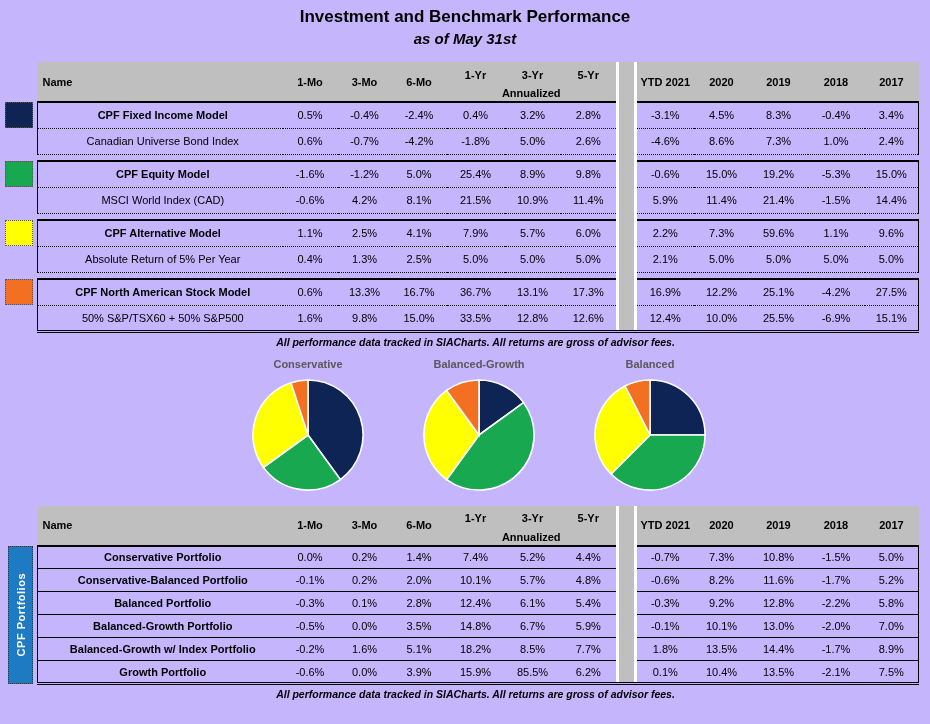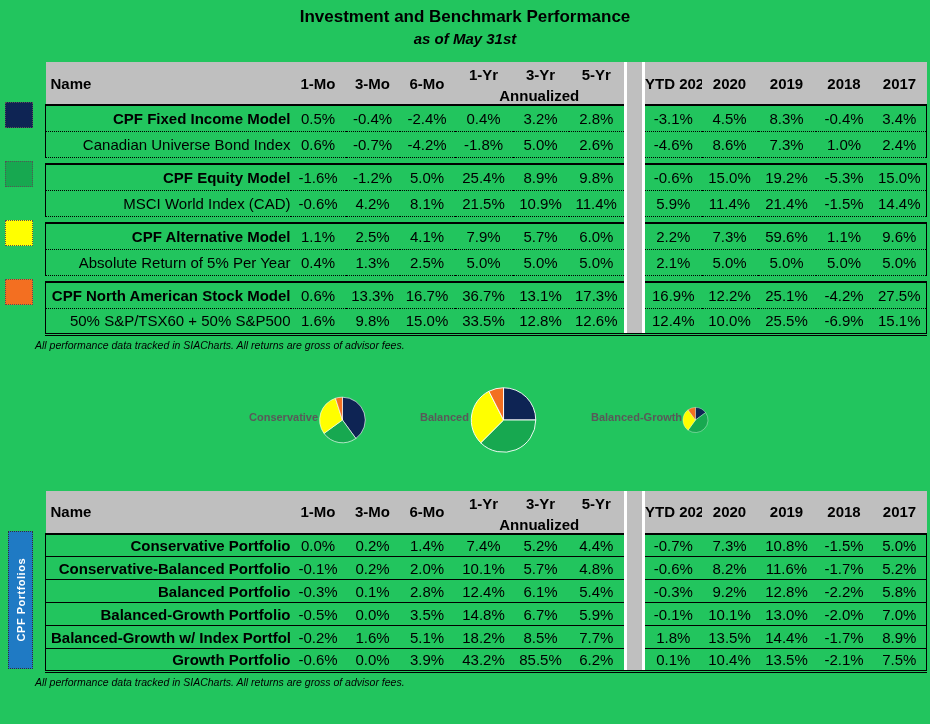--- a/index.html
+++ b/index.html
@@ -1,64 +1,64 @@
 <!DOCTYPE html>
 <html><head>
 <meta charset="utf-8">
 <style>
   * { box-sizing: border-box; margin: 0; padding: 0; }
   body { background: #fff; }
   .page {
-    position: relative; width: 930px; height: 724px; background: #22c55e;
+    position: relative; width: 930px; height: 724px; background: #c4b5fd;
     font-family: "Liberation Sans", sans-serif; color: #000; overflow: hidden;
   }
   h1.title { text-align: center; font-size: 17px; font-weight: bold; margin-top: 7px; }
   .subtitle { text-align: center; font-size: 15px; font-weight: bold; font-style: italic; margin: 3px 0 15px; }
 
   .table-wrap { position: relative; margin-left: 5px; }
-  table.perf { border-collapse: collapse; table-layout: fixed; width: 881px; margin-left: 40px;
-               font-size: 15px; border-bottom: 3px double #000; }
+  table.perf { border-collapse: collapse; table-layout: fixed; width: 881px; margin-left: 32px;
+               font-size: 11px; border-bottom: 3px double #000; }
   table.perf th, table.perf td { overflow: hidden; white-space: nowrap; }
 
   thead th { background: #bfbfbf; font-weight: bold; text-align: center; vertical-align: middle; }
   thead tr.h1 { height: 25px; }
   thead tr.h2 { height: 15px; }
   thead th.name { text-align: left; padding-left: 5px; }
   thead th:not(.sep) { border-bottom: 2px solid #000; }
   thead th.yr { border-bottom: none; vertical-align: middle; }
   thead th.annualized { border-bottom: 2px solid #000; font-weight: bold; vertical-align: top; }
 
   td.sep, th.sep { background: #bfbfbf; border-left: 3px solid #fff; border-right: 3px solid #fff; }
 
   tbody td { text-align: center; height: 26px; }
-  tbody td.name-cell { text-align: right; padding-left: 5px; }
+  tbody td.name-cell { text-align: center; padding-left: 5px; }
   tr.model-row td.name-cell { font-weight: bold; }
   tr.model-row td:not(.sep), tr.bench-row td:not(.sep) { border-bottom: 1px dotted #000; }
   tr.group-top td:not(.sep) { border-top: 2px solid #000; }
   tbody tr:not(.spacer) td:first-child { border-left: 1px solid #000; }
   tbody tr:not(.spacer) td:last-child { border-right: 1px solid #000; }
   tr.spacer td { height: 7px; border: none; }
   tr.spacer td.sep { border-left: 3px solid #fff; border-right: 3px solid #fff; }
 
   #portfolio-table tbody td { height: 23px; }
   #portfolio-table tr.port-row td.name-cell { font-weight: bold; }
   #portfolio-table tr.port-row td:not(.sep) { border-bottom: 1px solid #000; }
   #portfolio-table tr.port-row:last-child td:not(.sep) { border-bottom: none; }
 
   .swatch { position: absolute; left: 0; width: 28px; border: 1px dotted #555; }
   .side-tab { position: absolute; left: 3px; width: 25px; background: #1f7ac4;
               border: 1px dotted #333; display: flex; align-items: center; justify-content: center; }
   .side-tab span { writing-mode: vertical-rl; transform: rotate(180deg); color: #fff;
                    font-weight: bold; font-size: 11px; letter-spacing: 0.5px; white-space: nowrap; }
 
-  .footnote { width: 881px; margin: 3px 0 2px 35px; text-align: left;
-              font-size: 10.5px; font-style: italic; font-weight: 400; }
+  .footnote { width: 881px; margin: 3px 0 2px 35px; text-align: center;
+              font-size: 10.5px; font-style: italic; font-weight: 700; }
 
   #pies { display: flex; justify-content: center; gap: 53px; padding-left: 28px; margin: 10px 0 12px; }
-  .pie-box { width: 118px; display: flex; flex-direction: row; align-items: center; }
+  .pie-box { width: 118px; display: flex; flex-direction: column; align-items: center; }
   .pie-title { font-size: 11px; font-weight: bold; color: #595959; white-space: nowrap; margin-bottom: 6px; }
 </style>
 </head>
 <body>
 
 <div class="page">
 
   <h1 class="title">Investment and Benchmark Performance</h1>
   <div class="subtitle">as of May 31st</div>
 
@@ -249,35 +249,35 @@
       <div class="pie-box">
         <div class="pie-title">Conservative</div>
         <svg viewBox="0 0 120 120" width="118" height="118">
           <path d="M60,60 L60.00,4.00 A56,56 0 0 1 92.92,105.30 Z" fill="#0e2454" stroke="#fff" stroke-width="1.6"></path>
           <path d="M60,60 L92.92,105.30 A56,56 0 0 1 14.70,92.92 Z" fill="#17a850" stroke="#fff" stroke-width="1.6"></path>
           <path d="M60,60 L14.70,92.92 A56,56 0 0 1 42.70,6.74 Z" fill="#ffff00" stroke="#fff" stroke-width="1.6"></path>
           <path d="M60,60 L42.70,6.74 A56,56 0 0 1 60.00,4.00 Z" fill="#f36f21" stroke="#fff" stroke-width="1.6"></path>
         </svg>
       </div>
       <div class="pie-box">
+        <div class="pie-title">Balanced-Growth</div>
+        <svg viewBox="0 0 120 120" width="118" height="118">
+          <path d="M60,60 L60.00,4.00 A56,56 0 0 1 105.30,27.08 Z" fill="#0e2454" stroke="#fff" stroke-width="1.6"></path>
+          <path d="M60,60 L105.30,27.08 A56,56 0 0 1 27.08,105.30 Z" fill="#17a850" stroke="#fff" stroke-width="1.6"></path>
+          <path d="M60,60 L27.08,105.30 A56,56 0 0 1 27.08,14.70 Z" fill="#ffff00" stroke="#fff" stroke-width="1.6"></path>
+          <path d="M60,60 L27.08,14.70 A56,56 0 0 1 60.00,4.00 Z" fill="#f36f21" stroke="#fff" stroke-width="1.6"></path>
+        </svg>
+      </div>
+      <div class="pie-box">
         <div class="pie-title">Balanced</div>
         <svg viewBox="0 0 120 120" width="118" height="118">
           <path d="M60,60 L60.00,4.00 A56,56 0 0 1 116.00,60.00 Z" fill="#0e2454" stroke="#fff" stroke-width="1.6"></path>
           <path d="M60,60 L116.00,60.00 A56,56 0 0 1 20.40,99.60 Z" fill="#17a850" stroke="#fff" stroke-width="1.6"></path>
           <path d="M60,60 L20.40,99.60 A56,56 0 0 1 34.58,10.10 Z" fill="#ffff00" stroke="#fff" stroke-width="1.6"></path>
           <path d="M60,60 L34.58,10.10 A56,56 0 0 1 60.00,4.00 Z" fill="#f36f21" stroke="#fff" stroke-width="1.6"></path>
-        </svg>
-      </div>
-      <div class="pie-box">
-        <div class="pie-title">Balanced-Growth</div>
-        <svg viewBox="0 0 120 120" width="118" height="118">
-          <path d="M60,60 L60.00,4.00 A56,56 0 0 1 105.30,27.08 Z" fill="#0e2454" stroke="#fff" stroke-width="1.6"></path>
-          <path d="M60,60 L105.30,27.08 A56,56 0 0 1 27.08,105.30 Z" fill="#17a850" stroke="#fff" stroke-width="1.6"></path>
-          <path d="M60,60 L27.08,105.30 A56,56 0 0 1 27.08,14.70 Z" fill="#ffff00" stroke="#fff" stroke-width="1.6"></path>
-          <path d="M60,60 L27.08,14.70 A56,56 0 0 1 60.00,4.00 Z" fill="#f36f21" stroke="#fff" stroke-width="1.6"></path>
         </svg>
       </div>
     </div>
 
   <div class="table-wrap" id="portfolio-wrap">
     <div class="side-tab" id="side-tab" style="top: 40px; height: 138px;">
       <span>CPF Portfolios</span>
     </div>
     <table class="perf" id="portfolio-table">
       <colgroup>
@@ -389,21 +389,21 @@
             <td class="val">13.5%</td>
             <td class="val">14.4%</td>
             <td class="val">-1.7%</td>
             <td class="val">8.9%</td>
           </tr>
           <tr class="port-row">
             <td class="name-cell">Growth Portfolio</td>
             <td class="val">-0.6%</td>
             <td class="val">0.0%</td>
             <td class="val">3.9%</td>
-            <td class="val">43.2%</td>
+            <td class="val">15.9%</td>
             <td class="val">85.5%</td>
             <td class="val">6.2%</td>
             <td class="sep"></td>
             <td class="val">0.1%</td>
             <td class="val">10.4%</td>
             <td class="val">13.5%</td>
             <td class="val">-2.1%</td>
             <td class="val">7.5%</td>
           </tr>
         </tbody>

